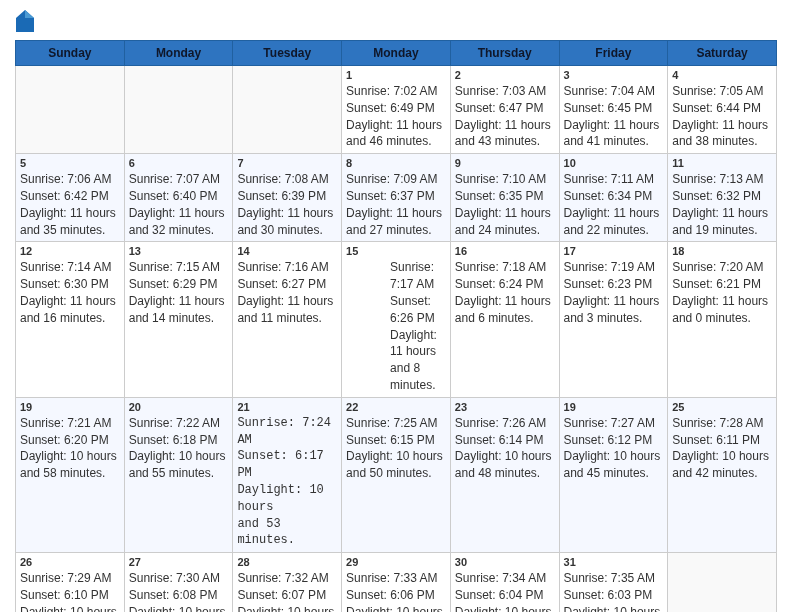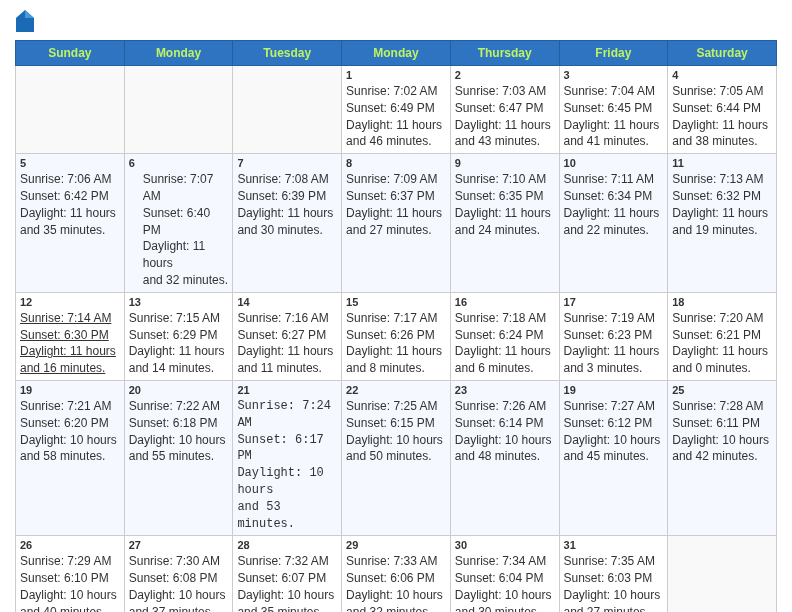--- a/index.html
+++ b/index.html
@@ -52,21 +52,21 @@
     }
     .calendar {
       flex: 1;
       border: 1px solid #ccc;
       border-collapse: collapse;
       width: 100%;
       table-layout: fixed;
     }
     .calendar th {
       background-color: #2e74c0;
-      color: #bef264;
+      color: #0f172a;
       text-align: center;
       padding: 5px 20px;
       font-size: 12px;
       font-weight: bold;
       border: 1px solid #2060a0;
     }
     .calendar td {
       border: 1px solid #ccc;
       vertical-align: top;
       padding: 3px 4px;
@@ -165,21 +165,21 @@
         <tr class="row-alt">
           <td>
             <span class="day-number">5</span>
             <div class="day-info" style="white-space: pre-line;">Sunrise: 7:06 AM
 Sunset: 6:42 PM
 Daylight: 11 hours
 and 35 minutes.</div>
           </td>
           <td>
             <span class="day-number">6</span>
-            <div class="day-info" style="white-space: pre-line; margin-left: 14px;">Sunrise: 7:07 AM
+            <div class="day-info" style="white-space: pre-line;">Sunrise: 7:07 AM
 Sunset: 6:40 PM
 Daylight: 11 hours
 and 32 minutes.</div>
           </td>
           <td>
             <span class="day-number">7</span>
             <div class="day-info" style="white-space: pre-line;">Sunrise: 7:08 AM
 Sunset: 6:39 PM
 Daylight: 11 hours
 and 30 minutes.</div>
@@ -209,42 +209,42 @@
             <span class="day-number">11</span>
             <div class="day-info" style="white-space: pre-line;">Sunrise: 7:13 AM
 Sunset: 6:32 PM
 Daylight: 11 hours
 and 19 minutes.</div>
           </td>
         </tr>
         <tr>
           <td>
             <span class="day-number">12</span>
-            <div class="day-info" style="white-space: pre-line; text-decoration: underline;">Sunrise: 7:14 AM
+            <div class="day-info" style="white-space: pre-line;">Sunrise: 7:14 AM
 Sunset: 6:30 PM
 Daylight: 11 hours
 and 16 minutes.</div>
           </td>
           <td>
             <span class="day-number">13</span>
             <div class="day-info" style="white-space: pre-line;">Sunrise: 7:15 AM
 Sunset: 6:29 PM
 Daylight: 11 hours
 and 14 minutes.</div>
           </td>
           <td>
             <span class="day-number">14</span>
             <div class="day-info" style="white-space: pre-line;">Sunrise: 7:16 AM
 Sunset: 6:27 PM
 Daylight: 11 hours
 and 11 minutes.</div>
           </td>
           <td>
             <span class="day-number">15</span>
-            <div class="day-info" style="white-space: pre-line;">Sunrise: 7:17 AM
+            <div class="day-info" style="white-space: pre-line; margin-left: 44px;">Sunrise: 7:17 AM
 Sunset: 6:26 PM
 Daylight: 11 hours
 and 8 minutes.</div>
           </td>
           <td>
             <span class="day-number">16</span>
             <div class="day-info" style="white-space: pre-line;">Sunrise: 7:18 AM
 Sunset: 6:24 PM
 Daylight: 11 hours
 and 6 minutes.</div>

